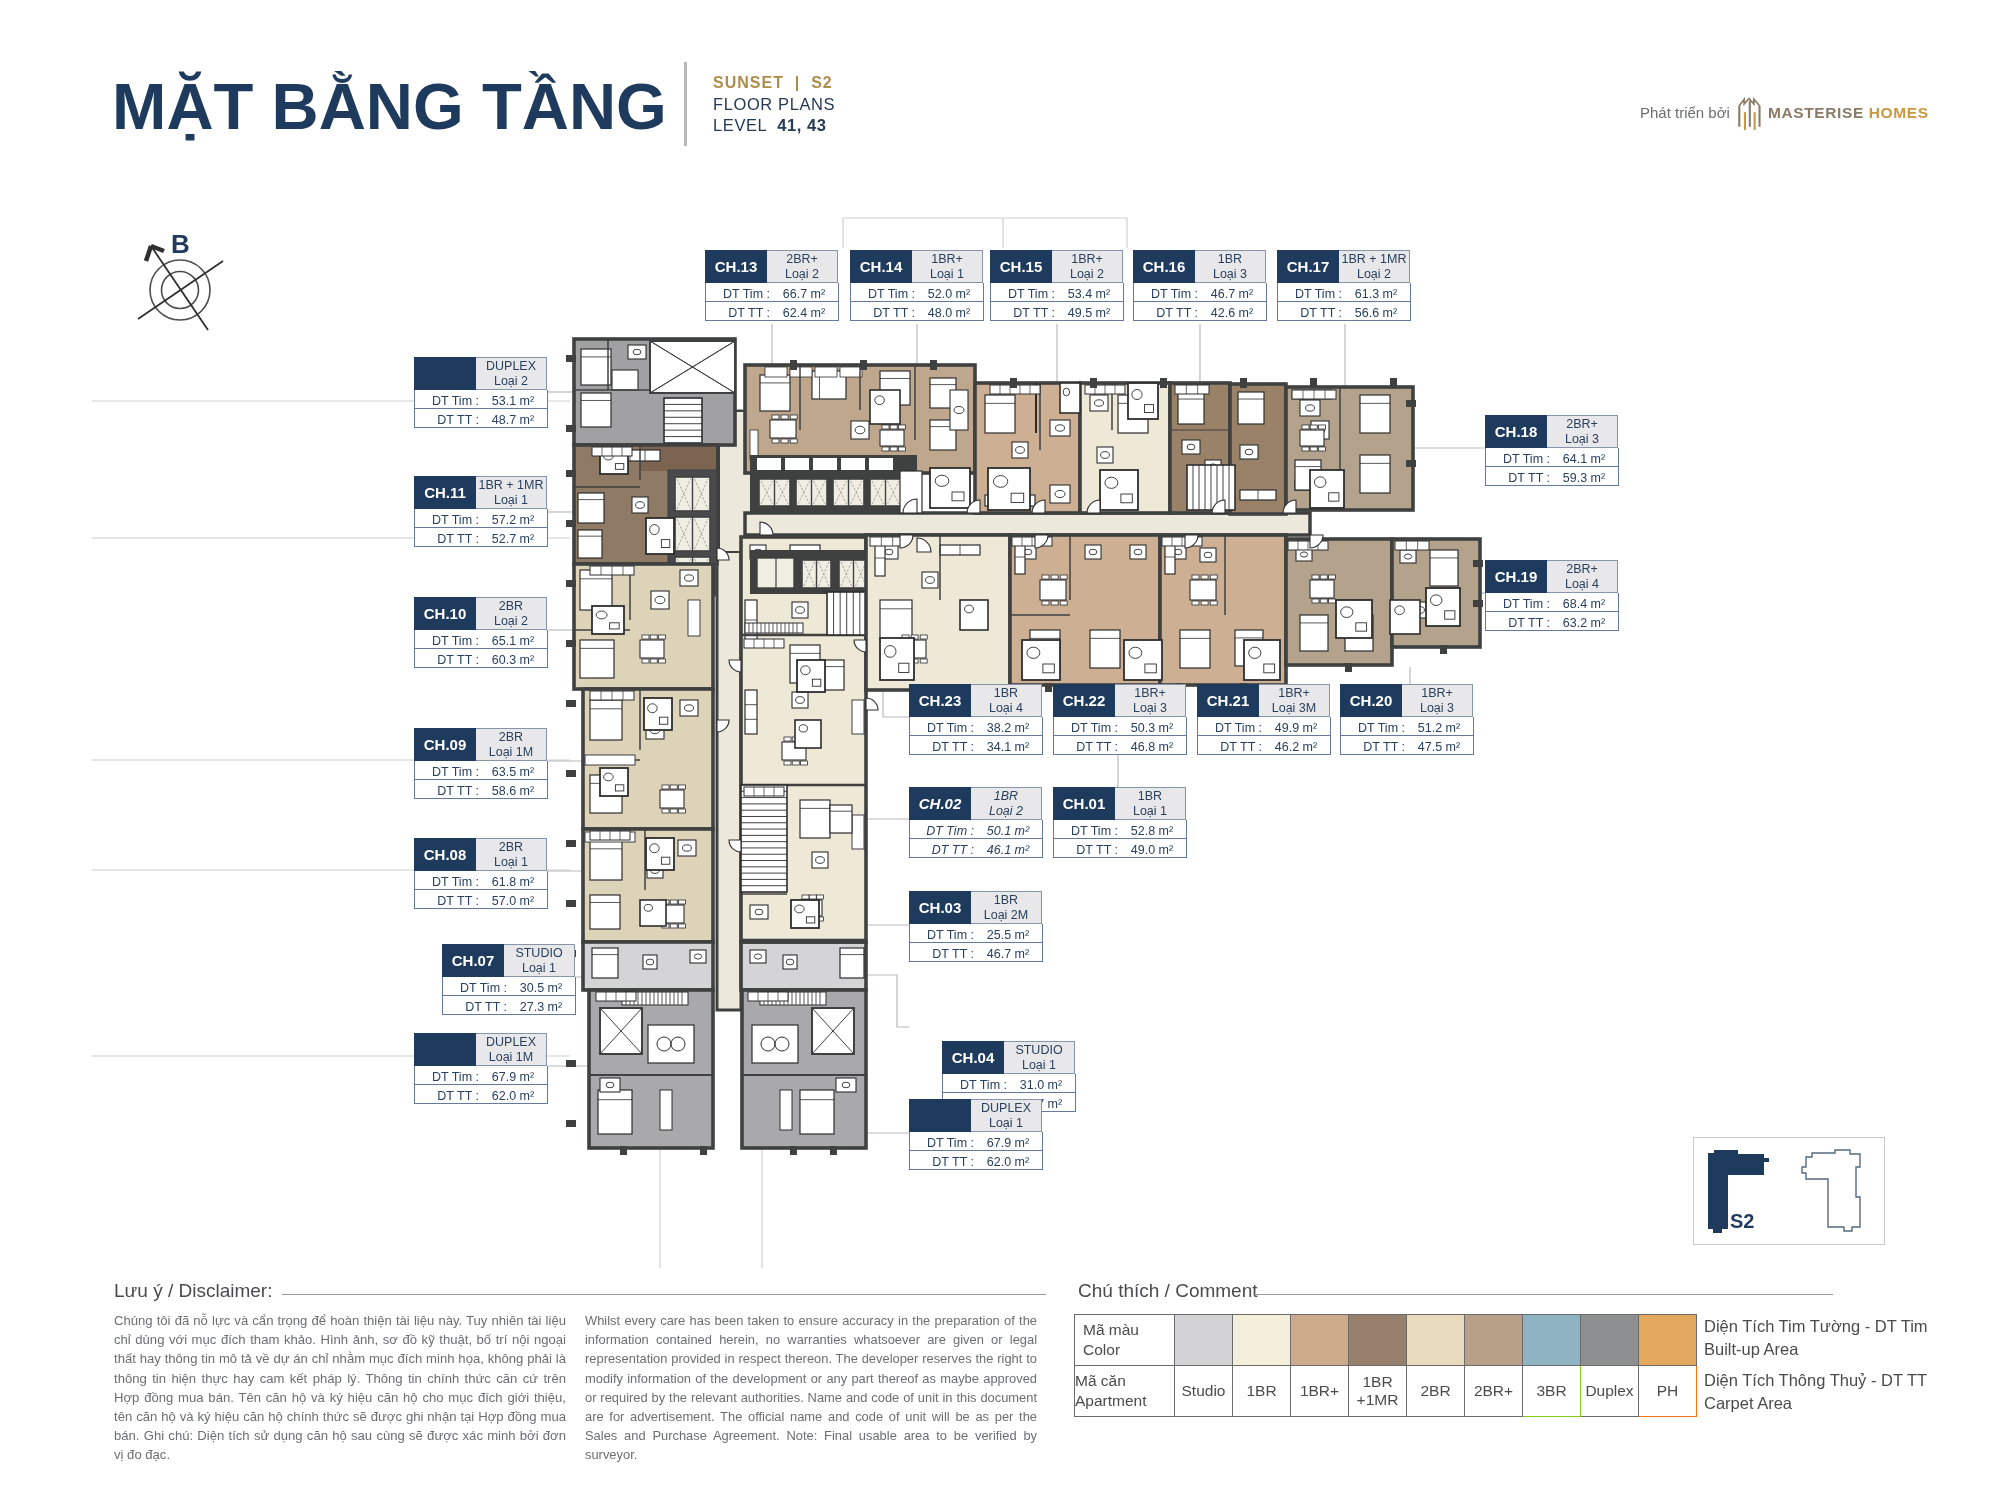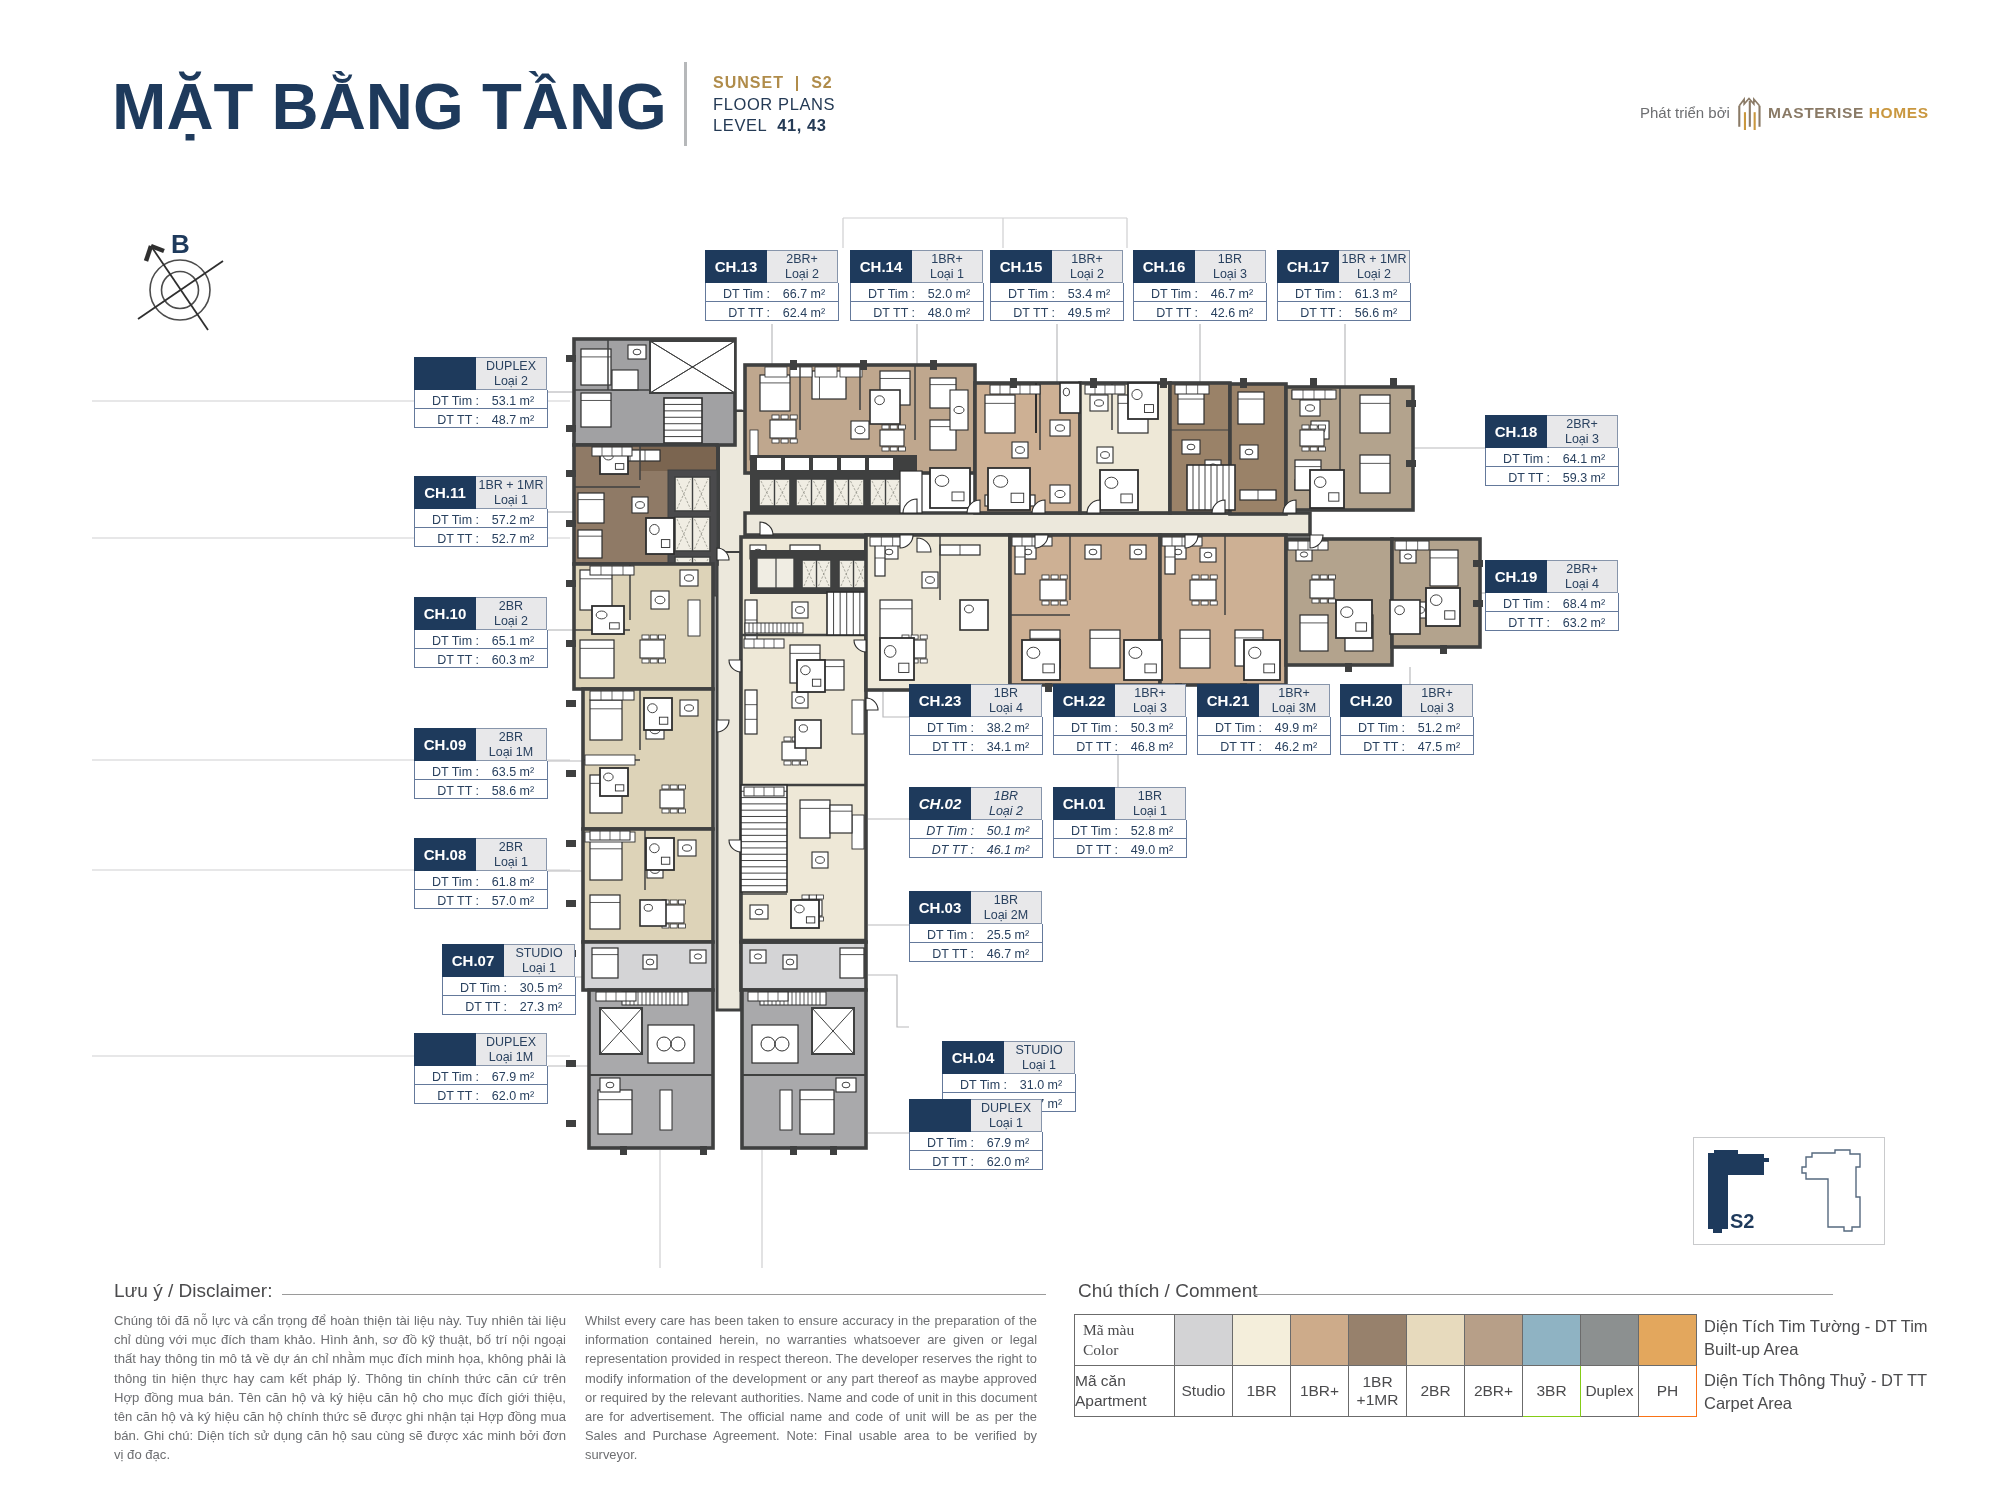--- a/index.html
+++ b/index.html
@@ -1277,21 +1277,21 @@
 <div class="abs" style="left:114px;top:1311px;width:452px;color:#6d6e71;font-size:13.1px;line-height:19.2px;text-align:justify;">Chúng tôi đã nỗ lực và cẩn trọng để hoàn thiện tài liệu này. Tuy nhiên tài liệu chỉ dùng với mục đích tham khảo. Hình ảnh, sơ đồ kỹ thuật, bố trí nội ngoại thất hay thông tin mô tả về dự án chỉ nhằm mục đích minh họa, không phải là thông tin hiện thực hay cam kết pháp lý. Thông tin chính thức căn cứ trên Hợp đồng mua bán. Tên căn hộ và ký hiệu căn hộ cho mục đích giới thiệu, tên căn hộ và ký hiệu căn hộ chính thức sẽ được ghi nhận tại Hợp đồng mua bán. Ghi chú: Diện tích sử dụng căn hộ sau cùng sẽ được xác minh bởi đơn vị đo đạc.</div>
 
 <div class="abs" style="left:585px;top:1311px;width:452px;color:#6d6e71;font-size:12.9px;line-height:19.2px;text-align:justify;">Whilst every care has been taken to ensure accuracy in the preparation of the information contained herein, no warranties whatsoever are given or legal representation provided in respect thereon. The developer reserves the right to modify information of the development or any part thereof as maybe approved or required by the relevant authorities. Name and code of unit in this document are for advertisement. The official name and code of unit will be as per the Sales and Purchase Agreement. Note: Final usable area to be verified by surveyor.</div>
 
 <div class="abs" style="left:1078px;top:1280px;color:#4b4b4d;font-size:19px;">Chú thích / Comment</div>
 <div class="abs" style="left:1253px;top:1294px;width:580px;height:1px;background:#9a9a9a;"></div>
 
 <div class="abs" style="left:1074px;top:1314px;">
  <table style="border-collapse:collapse;font-family:'Liberation Sans';color:#4b4b4d;">
   <tbody>
-        <tr style="height:51px;font-family:Liberation Serif, serif;">
+        <tr style="height:51px;">
    <td style="border:1.5px solid #6b6b6b;width:90px;padding-left:8px;font-size:15.5px;line-height:20px;">Mã màu<br>Color</td>
    <td style="border:1px solid #6b6b6b;width:55px;background:#d3d3d5;"></td>
    <td style="border:1px solid #6b6b6b;width:55px;background:#f4eedb;"></td>
    <td style="border:1px solid #6b6b6b;width:55px;background:#cdab8a;"></td>
    <td style="border:1px solid #6b6b6b;width:55px;background:#97816c;"></td>
    <td style="border:1px solid #6b6b6b;width:55px;background:#e7dabd;"></td>
    <td style="border:1px solid #6b6b6b;width:55px;background:#b79f88;"></td>
    <td style="border:1px solid #6b6b6b;width:55px;background:#8fb3c3;"></td>
    <td style="border:1px solid #6b6b6b;width:55px;background:#8c9090;"></td>
    <td style="border:1px solid #6b6b6b;width:55px;background:#e3a75d;"></td>

